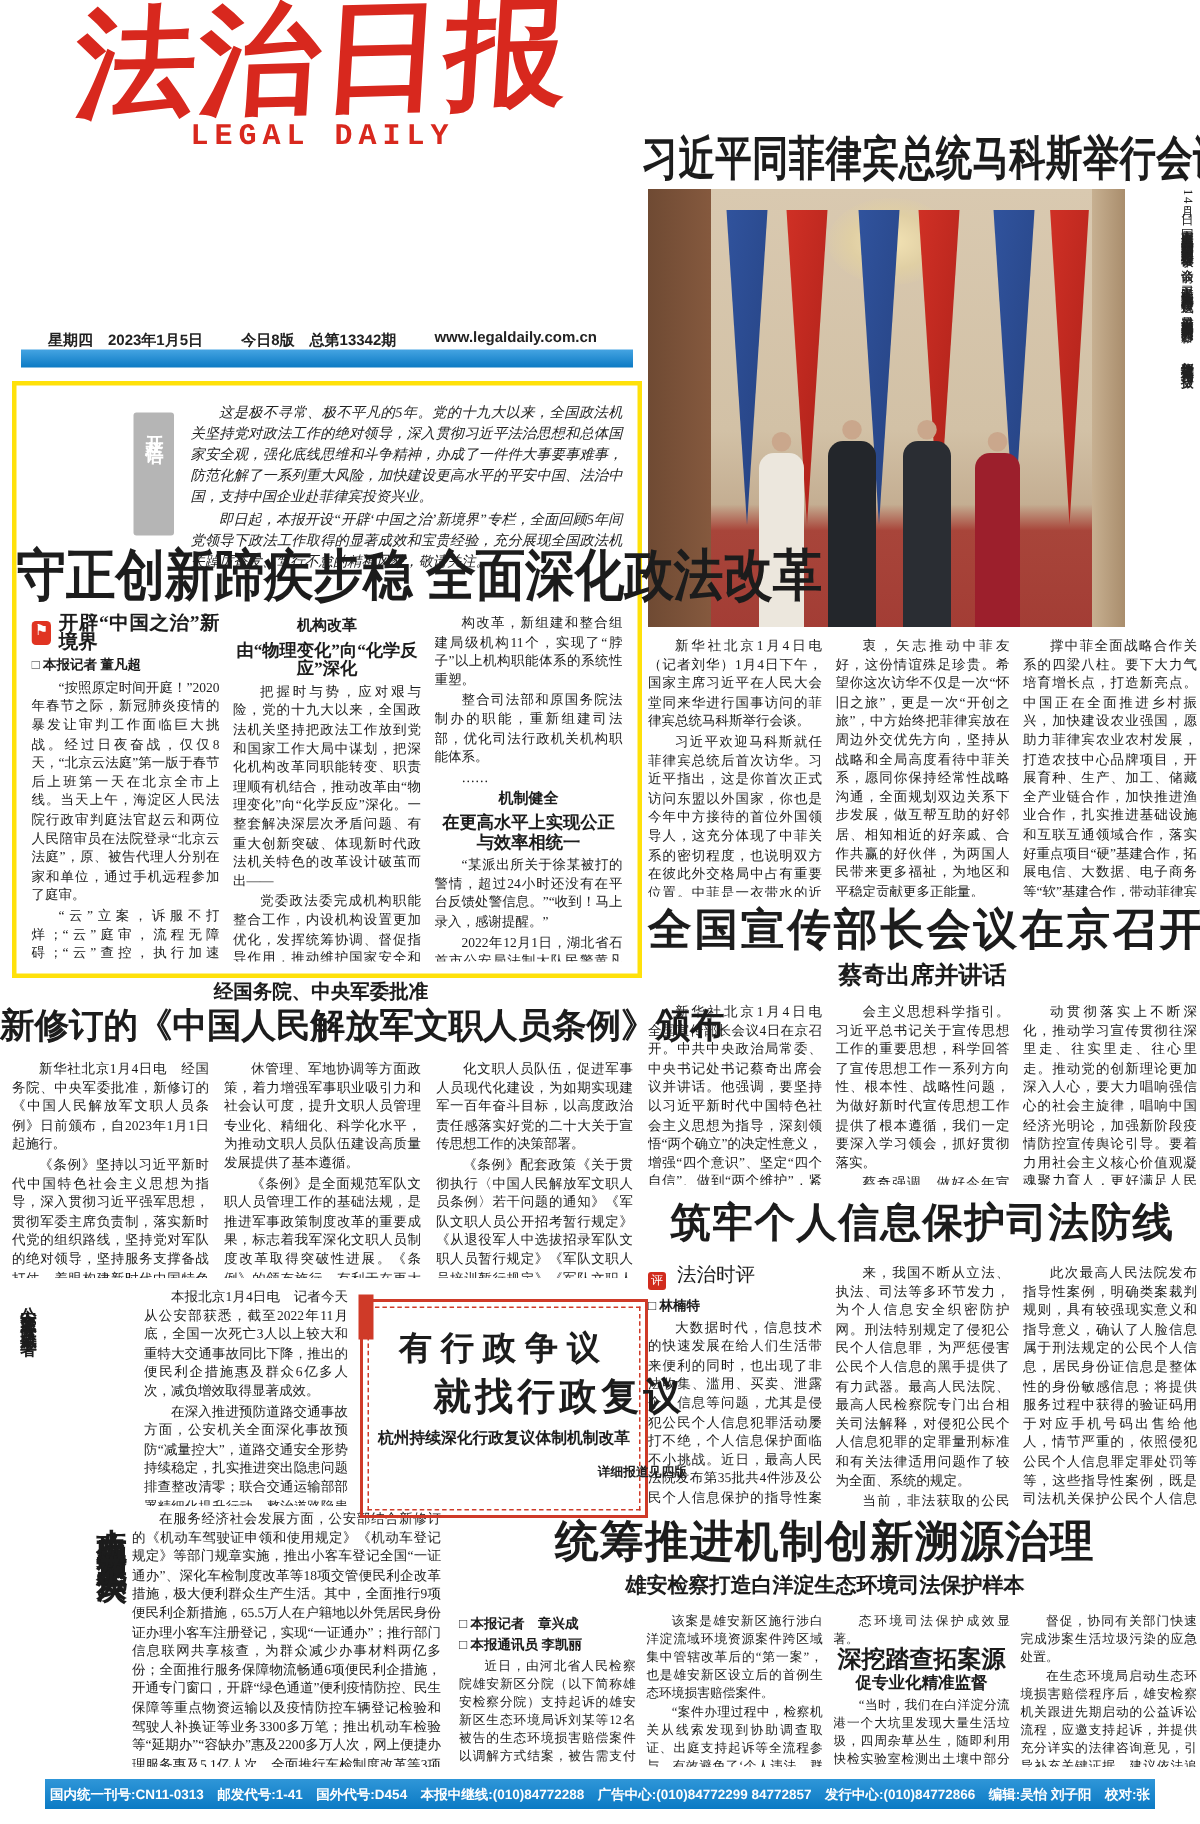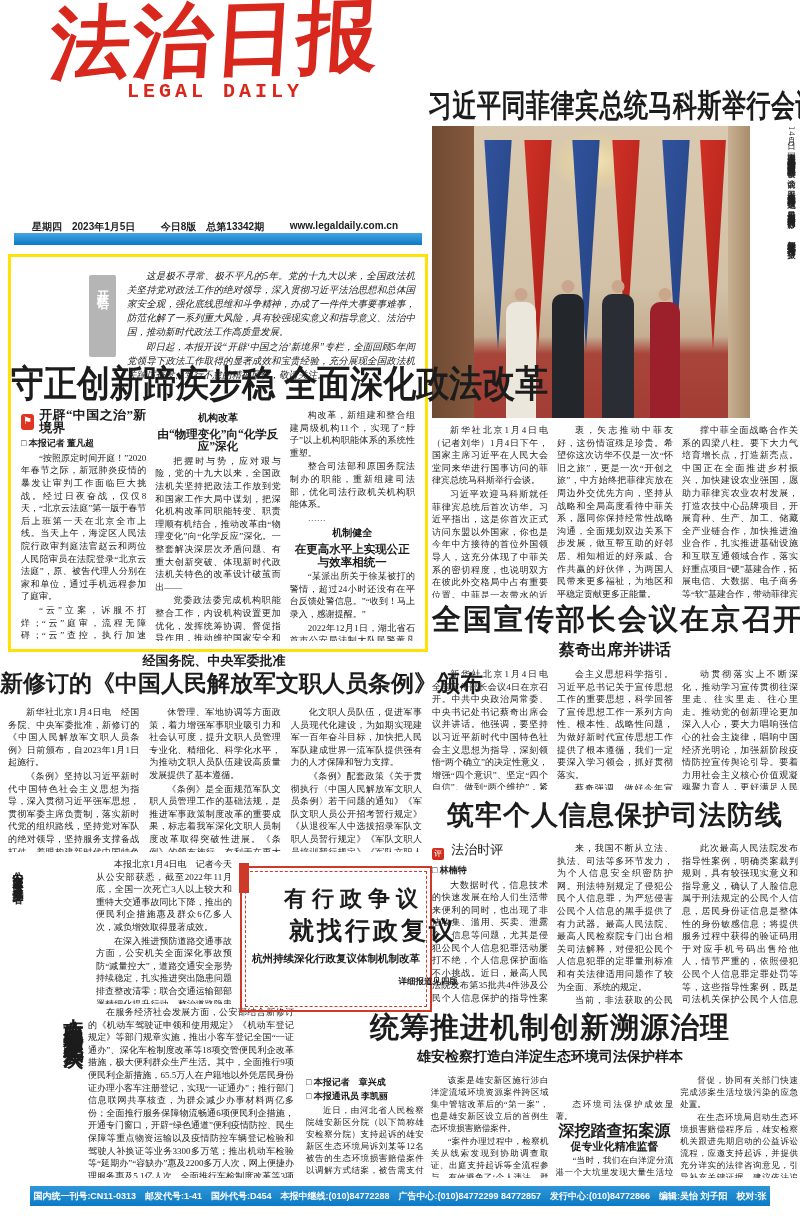--- a/index.html
+++ b/index.html
@@ -103,21 +103,21 @@
       <div>
           <p class="para">撑中菲全面战略合作关系的四梁八柱。要下大力气培育增长点，打造新亮点。中国正在全面推进乡村振兴，加快建设农业强国，愿助力菲律宾农业农村发展，打造农技中心品牌项目，开展育种、生产、加工、储藏全产业链合作，加快推进渔业合作，扎实推进基础设施和互联互通领域合作，落实好重点项目“硬”基建合作，拓展电信、大数据、电子商务等“软”基建合作，带动菲律宾经济社会整体发展。中菲在传统化石能源和清洁能源方面开展合作具有互补优势，中方愿同菲方继续以友好协商方式妥善处理海上问题，重启油气开发谈判，推动非争议区油气开发合作，开展光伏、风能、新能源汽车等绿色能源合作，中国愿持续扩大进口菲律宾优质农渔产品，支持中国企业赴菲律宾投资兴业。</p>
         </div>
 
     </div>
   </div>
 
   <div class="abs lead-box" style="left:8px;top:254px;width:414px;height:392px;">
     <div class="abs lead-tag" style="left:78px;top:18px;height:70px;">开栏语</div>
     <div class="abs lead-intro" style="left:116px;top:12px;width:288px;">
-        <p class="para">这是极不寻常、极不平凡的5年。党的十九大以来，全国政法机关坚持党对政法工作的绝对领导，深入贯彻习近平法治思想和总体国家安全观，强化底线思维和斗争精神，办成了一件件大事要事难事，防范化解了一系列重大风险，具有较强现实意义和指导意义、法治中国，推动新时代政法工作高质量发展。</p>
+        <p class="para">这是极不寻常、极不平凡的5年。党的十九大以来，全国政法机关坚持党对政法工作的绝对领导，深入贯彻习近平法治思想和总体国家安全观，强化底线思维和斗争精神，办成了一件件大事要事难事，防范化解了一系列重大风险，加快建设更高水平的平安中国、法治中国，支持中国企业赴菲律宾投资兴业。</p>
         <p class="para">即日起，本报开设“开辟‘中国之治’新境界”专栏，全面回顾5年间党领导下政法工作取得的显著成效和宝贵经验，充分展现全国政法机关踔厉奋发、笃行不怠的精神风貌，敬请关注。</p>
       </div>
     <div class="abs lead-headline sans" style="left:0;top:102px;width:414px;">守正创新蹄疾步稳 全面深化政法改革</div>
     <div class="abs cols" style="left:10px;top:152px;width:394px;height:232px;gap:9px;">
       <div class="body-col" style="flex:1;">
         <div class="series-row" style="margin-bottom:3px;">
           <span class="series-icon sans">⚑</span>
           <span style="font-size:13px;font-weight:bold;">开辟“中国之治”新境界</span>
         </div>
         <div class="byline">□ 本报记者 董凡超</div>
@@ -174,21 +174,21 @@
   <div class="abs cols" style="left:8px;top:706px;width:414px;height:146px;gap:10px;">
     <div class="body-col" style="flex:1;">
         <p class="para">新华社北京1月4日电　经国务院、中央军委批准，新修订的《中国人民解放军文职人员条例》日前颁布，自2023年1月1日起施行。</p>
         <p class="para">《条例》坚持以习近平新时代中国特色社会主义思想为指导，深入贯彻习近平强军思想，贯彻军委主席负责制，落实新时代党的组织路线，坚持党对军队的绝对领导，坚持服务支撑备战打仗，着眼构建新时代中国特色军队文职人员制度体系，充分借鉴国家干部人事制度，注重службы</p>
       </div>
     <div class="body-col" style="flex:1;">
         <p class="para">休管理、军地协调等方面政策，着力增强军事职业吸引力和社会认可度，提升文职人员管理专业化、精细化、科学化水平，为推动文职人员队伍建设高质量发展提供了基本遵循。</p>
         <p class="para">《条例》是全面规范军队文职人员管理工作的基础法规，是推进军事政策制度改革的重要成果，标志着我军深化文职人员制度改革取得突破性进展。《条例》的颁布施行，有利于在更大范围、更广领域、更高层次延揽集聚优秀人才服务备战打仗军队建设，推进军队文职人员</p>
       </div>
     <div class="body-col" style="flex:1;">
-        <p class="para">化文职人员队伍，促进军事人员现代化建设，为如期实现建军一百年奋斗目标，加快把人民军队建成世界一流军队提供强有力的人才保障和智力支撑。</p>
+        <p class="para">化文职人员队伍，促进军事人员现代化建设，为如期实现建军一百年奋斗目标，以高度政治责任感落实好党的二十大关于宣传思想工作的决策部署。</p>
         <p class="para">《条例》配套政策《关于贯彻执行〈中国人民解放军文职人员条例〉若干问题的通知》《军队文职人员公开招考暂行规定》《从退役军人中选拔招录军队文职人员暂行规定》《军队文职人员培训暂行规定》《军队文职人员考核暂行规定》《军队文职人员任用暂行规定》《军队文职人员</p>
       </div>
   </div>
 
   <div class="abs serif-head" style="left:432px;top:797px;width:366px;font-size:27px;letter-spacing:1px;white-space:nowrap;">筑牢个人信息保护司法防线</div>
   <div class="abs cols" style="left:432px;top:842px;width:366px;height:163px;gap:9px;">
     <div class="body-col" style="flex:1;">
       <div style="font-size:13px;margin:2px 0 4px 0;">
         <span class="comment-icon sans">评</span>
         <span>法治时评</span>
@@ -213,41 +213,41 @@
       <p class="para">本报北京1月4日电　记者今天从公安部获悉，截至2022年11月底，全国一次死亡3人以上较大和重特大交通事故同比下降，推出的便民利企措施惠及群众6亿多人次，减负增效取得显著成效。</p>
       <p class="para">在深入推进预防道路交通事故方面，公安机关全面深化事故预防“减量控大”，道路交通安全形势持续稳定，扎实推进突出隐患问题排查整改清零；联合交通运输部部署精细化提升行动，整治道路隐患和恶劣天气高影响路段，排查整改6660处隐患路段以上。针对不同时期交通安全特点，部署开展春季农村突出违法行为整治“百日行动”、冬季公路交通安全整治行动等专项整治行动，严查“三超一疲劳”“酒驾醉驾”等重点违法行为，现场查处量同比上升近60%。</p>
     </div>
   <div class="abs body-col" style="left:88px;top:1006px;width:206px;height:172px;">
       <p class="para">在服务经济社会发展方面，公安部结合新修订的《机动车驾驶证申领和使用规定》《机动车登记规定》等部门规章实施，推出小客车登记全国“一证通办”、深化车检制度改革等18项交管便民利企改革措施，极大便利群众生产生活。其中，全面推行9项便民利企新措施，65.5万人在户籍地以外凭居民身份证办理小客车注册登记，实现“一证通办”；推行部门信息联网共享核查，为群众减少办事材料两亿多份；全面推行服务保障物流畅通6项便民利企措施，开通专门窗口，开辟“绿色通道”便利疫情防控、民生保障等重点物资运输以及疫情防控车辆登记检验和驾驶人补换证等业务3300多万笔；推出机动车检验等“延期办”“容缺办”惠及2200多万人次，网上便捷办理服务惠及5.1亿人次。全面推行车检制度改革等3项措施，推出放宽私家车检验周期、网上预约检验、“交钥匙”便捷代办等系列车检服务新措施，推动便利二手车交易登记措施精准落地，有力推进便利城市货车通行工作，皮卡车进城全面放开，更好服务保障城市运行和基本民生。</p>
     </div>
 
   <div class="abs ad-box" style="left:240px;top:866px;width:188px;height:142px;">
     <div class="ad-inner"></div>
     <div class="abs" style="left:-3px;top:-5px;width:10px;height:30px;background:#cf3a28;"></div>
-    <div class="abs serif-head" style="left:0;top:16px;width:188px;font-size:22px;letter-spacing:6px;margin-left:18px;">有行政争议</div>
+    <div class="abs serif-head" style="left:0;top:16px;width:188px;font-size:22px;letter-spacing:6px;">有行政争议</div>
     <div class="abs serif-head" style="left:0;top:46px;width:188px;font-size:25px;letter-spacing:3px;padding-left:37px;">就找行政复议</div>
     <div class="abs serif-head" style="left:0;top:84px;width:188px;font-size:10.5px;">杭州持续深化行政复议体制机制改革</div>
     <div class="abs" style="left:0;top:108px;width:170px;font-size:8.5px;font-weight:bold;text-align:right;padding-left:46px;">详细报道见四版</div>
   </div>
 
   <div class="abs serif-head" style="left:300px;top:1008px;width:500px;font-size:29px;letter-spacing:1px;white-space:nowrap;">统筹推进机制创新溯源治理</div>
   <div class="abs serif-head sans" style="left:300px;top:1048px;width:500px;font-size:14px;font-weight:bold;">雄安检察打造白洋淀生态环境司法保护样本</div>
   <div class="abs cols" style="left:306px;top:1074px;width:492px;height:104px;gap:7px;font-size:8.5px;">
     <div class="body-col" style="flex:1;font-size:8.5px;line-height:12px;">
       <div class="byline">□ 本报记者　章兴成</div>
       <div class="byline">□ 本报通讯员 李凯丽</div>
       <div>
           <p class="para">近日，由河北省人民检察院雄安新区分院（以下简称雄安检察分院）支持起诉的雄安新区生态环境局诉刘某等12名被告的生态环境损害赔偿案件以调解方式结案，被告需支付被污染土壤修复费用。</p>
         </div>
     </div>
     <div class="body-col" style="flex:1;font-size:8.5px;line-height:12px;">
         <p class="para">该案是雄安新区施行涉白洋淀流域环境资源案件跨区域集中管辖改革后的“第一案”，也是雄安新区设立后的首例生态环境损害赔偿案件。</p>
         <p class="para">“案件办理过程中，检察机关从线索发现到协助调查取证、出庭支持起诉等全流程参与，有效避免了‘个人违法、群众受害、政府买单’现象，促进雄安新区生态环境损害赔偿工作实质性进展。”雄安检察分院党组书记、检察长纪志明告诉《法治日报》记者。</p>
       </div>
-    <div class="body-col" style="flex:1;font-size:8.5px;line-height:12px;margin-top:24px;">
+    <div class="body-col" style="flex:1;font-size:8.5px;line-height:12px;">
       <div>
           <p class="para">态环境司法保护成效显著。</p>
         </div>
       <div class="inner-subhead" style="font-size:16px;">深挖踏查拓案源</div>
       <div class="inner-subhead" style="font-size:11px;">促专业化精准监督</div>
       <div>
           <p class="para">“当时，我们在白洋淀分流港一个大坑里发现大量生活垃圾，四周杂草丛生，随即利用快检实验室检测出土壤中部分金属物质含量超标。”时隔两年多，参与办案的检察干警仍记忆犹新。</p>
         </div>
     </div>
     <div class="body-col" style="flex:1;font-size:8.5px;line-height:12px;">

